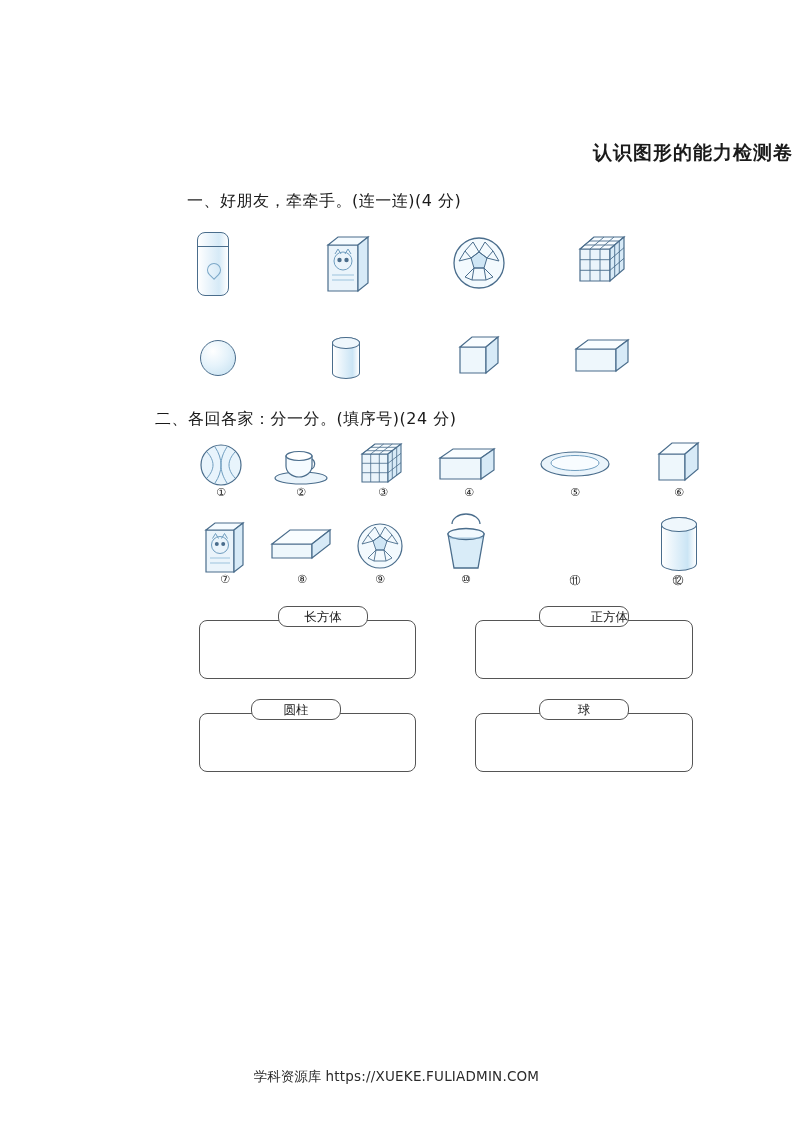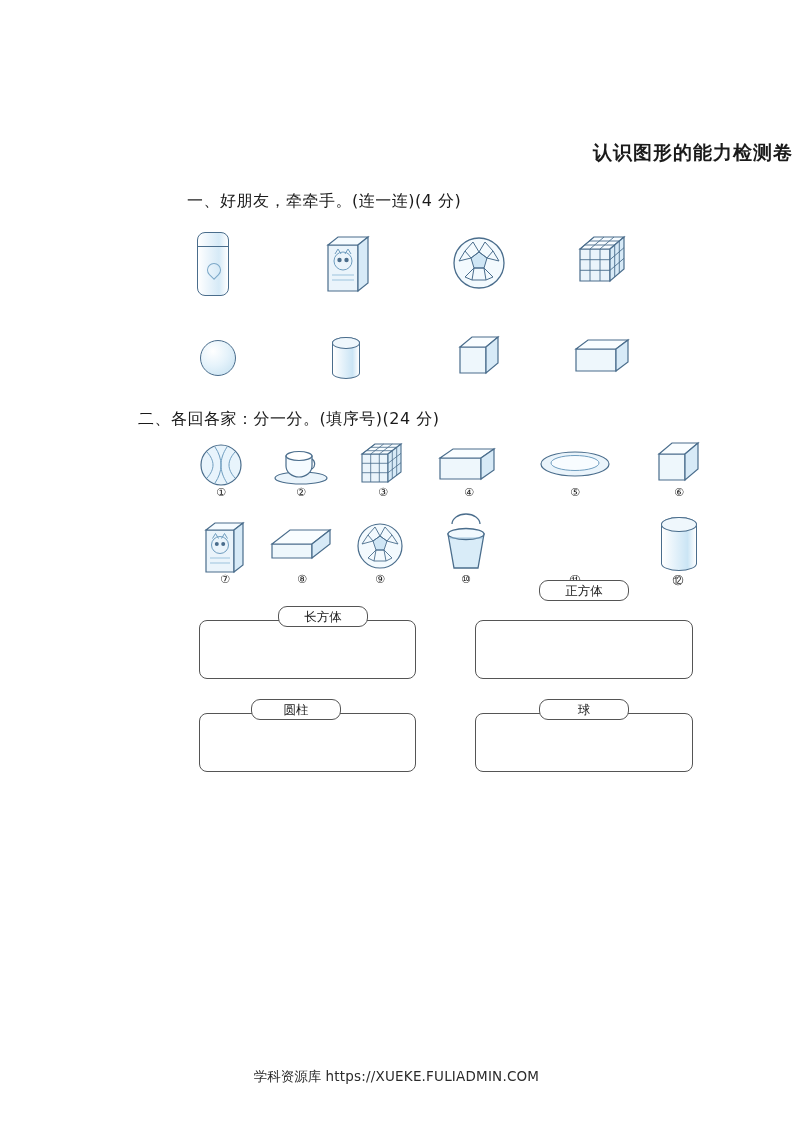--- a/index.html
+++ b/index.html
@@ -31,21 +31,21 @@
     letter-spacing: 1px;
     font-family: "DejaVu Sans", "Liberation Sans", sans-serif;
   }
   .section-head {
     position: absolute;
     font-size: 16px;
     font-family: "DejaVu Sans", "Liberation Sans", sans-serif;
     letter-spacing: 0.5px;
   }
   #sec1 { left: 155px; top: 191px; margin-left: 32px; }
-  #sec2 { left: 138px; top: 409px; }
+  #sec2 { left: 155px; top: 409px; }
   #sec3 { left: 155px; top: 1000px; }
 
   
   .shape { position: absolute; }
   .lbl {
     position: absolute;
     font-size: 11px;
     text-align: center;
     font-family: "DejaVu Sans", "Liberation Sans", sans-serif;
     color: #222;
@@ -323,21 +323,21 @@
     <div class="cylinder" style="left:0; top:0; width:34px; height:52px;">
       <div class="top"></div>
     </div>
   </div>
   <div class="lbl" style="left:655px; top:573px; width:46px;">⑫</div>
 
   <div class="ansbox" style="left:199px; top:620px; width:215px; height:57px;"></div>
   <div class="anslabel" style="left:278px; top:606px; width:88px;">长方体</div>
 
   <div class="ansbox" style="left:475px; top:620px; width:216px; height:57px;"></div>
-  <div class="anslabel" style="left:539px; top:580px; width:88px;">正方体</div>
+  <div class="anslabel" style="left:539px; top:606px; width:88px;text-align:right;">正方体</div>
 
   <div class="ansbox" style="left:199px; top:713px; width:215px; height:57px;"></div>
   <div class="anslabel" style="left:251px; top:699px; width:88px;">圆柱</div>
 
   <div class="ansbox" style="left:475px; top:713px; width:216px; height:57px;"></div>
   <div class="anslabel" style="left:539px; top:699px; width:88px;">球</div>
 
 
   <div class="footer">
     <span>学科资源库</span>

